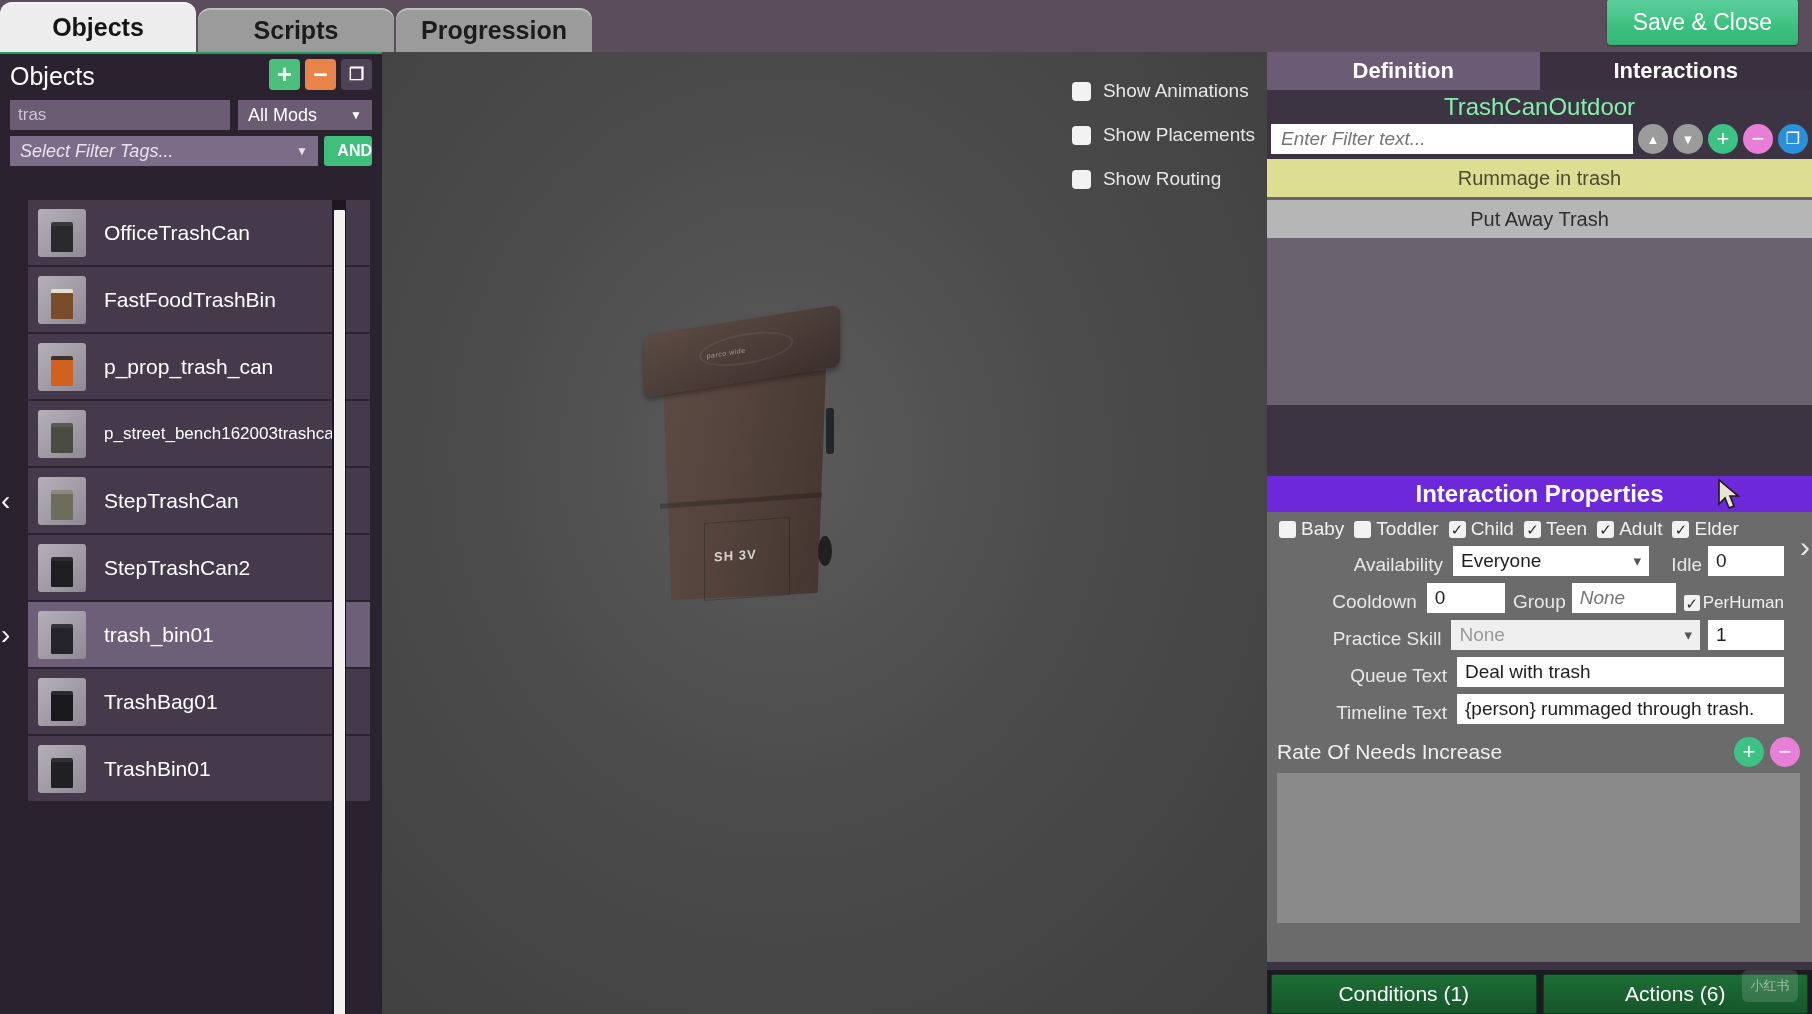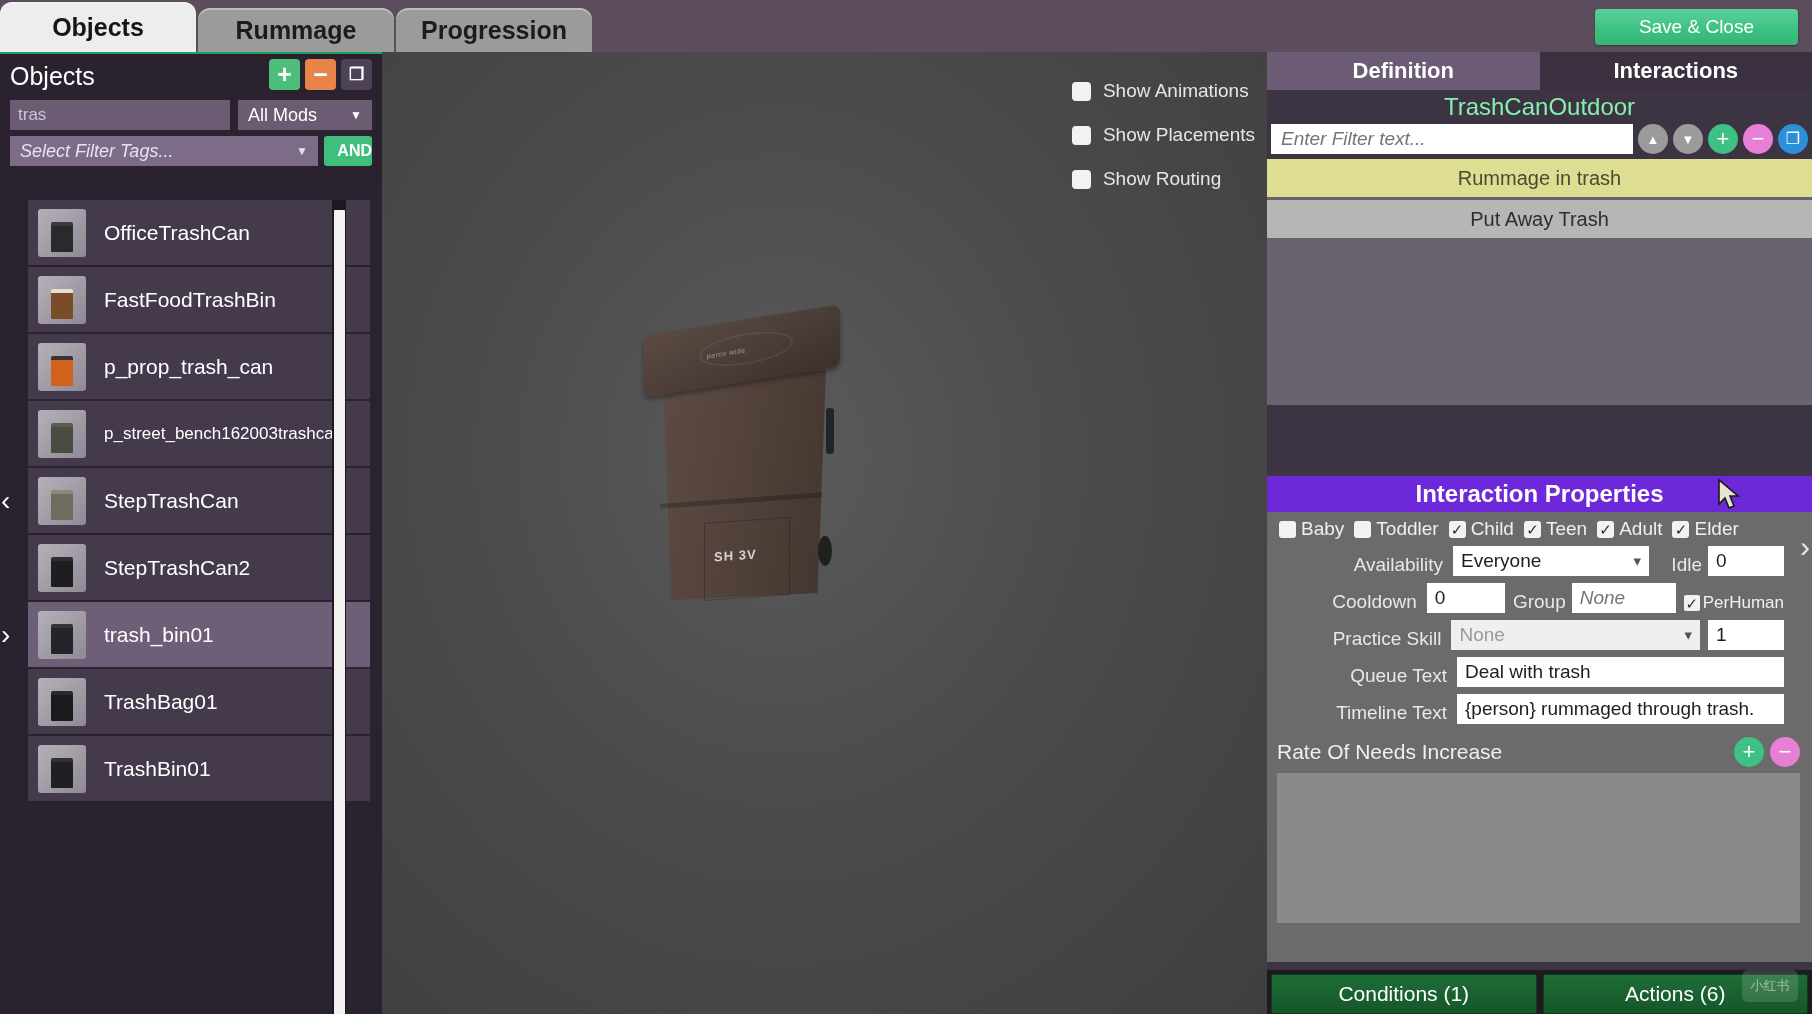--- a/index.html
+++ b/index.html
@@ -24,24 +24,24 @@
     font-size: 25px; font-weight: bold; color: #1c1c1c;
     border-radius: 12px 12px 0 0;
     background: #9b9b9b;
     margin-right: 2px;
     padding: 0 22px;
     box-shadow: inset 0 2px 0 rgba(255,255,255,.35);
   }
   .tab.active { background: #ededed; height: 50px; color: #161616; }
   .topbar-spacer { flex: 1; }
   .save-close {
-    height: 36px; margin: 0 14px 7px 0; padding: 0 44px;
+    height: 46px; margin: 0 14px 7px 0; padding: 0 26px;
     display: flex; align-items: center; justify-content: center;
     background: linear-gradient(180deg,#5dcfa0 0%,#3cc07f 60%,#36b574 100%);
-    color: #ffffff; font-size: 19px; border-radius: 4px;
+    color: #ffffff; font-size: 23px; border-radius: 4px;
     box-shadow: 0 1px 2px rgba(0,0,0,.4);
   }
 
   
   .left-panel {
     position: absolute; left: 0; top: 52px; width: 382px; height: 962px;
     background: #2b2230;
     border-top: 2px solid #20a060;
   }
   .left-head {
@@ -286,21 +286,21 @@
 <body>
 
 <div id="app">
 
   <div class="topbar">
     <div class="tab-strip">
       <div class="tab active">
           <span>Objects</span>
         </div>
       <div class="tab">
-          <span>Rummage</span>
+          <span>Scripts</span>
         </div>
       <div class="tab">
           <span>Progression</span>
         </div>
     </div>
     <div class="topbar-spacer"></div>
     <div class="save-close">
         <span>Save &amp; Close</span>
       </div>
   </div>

